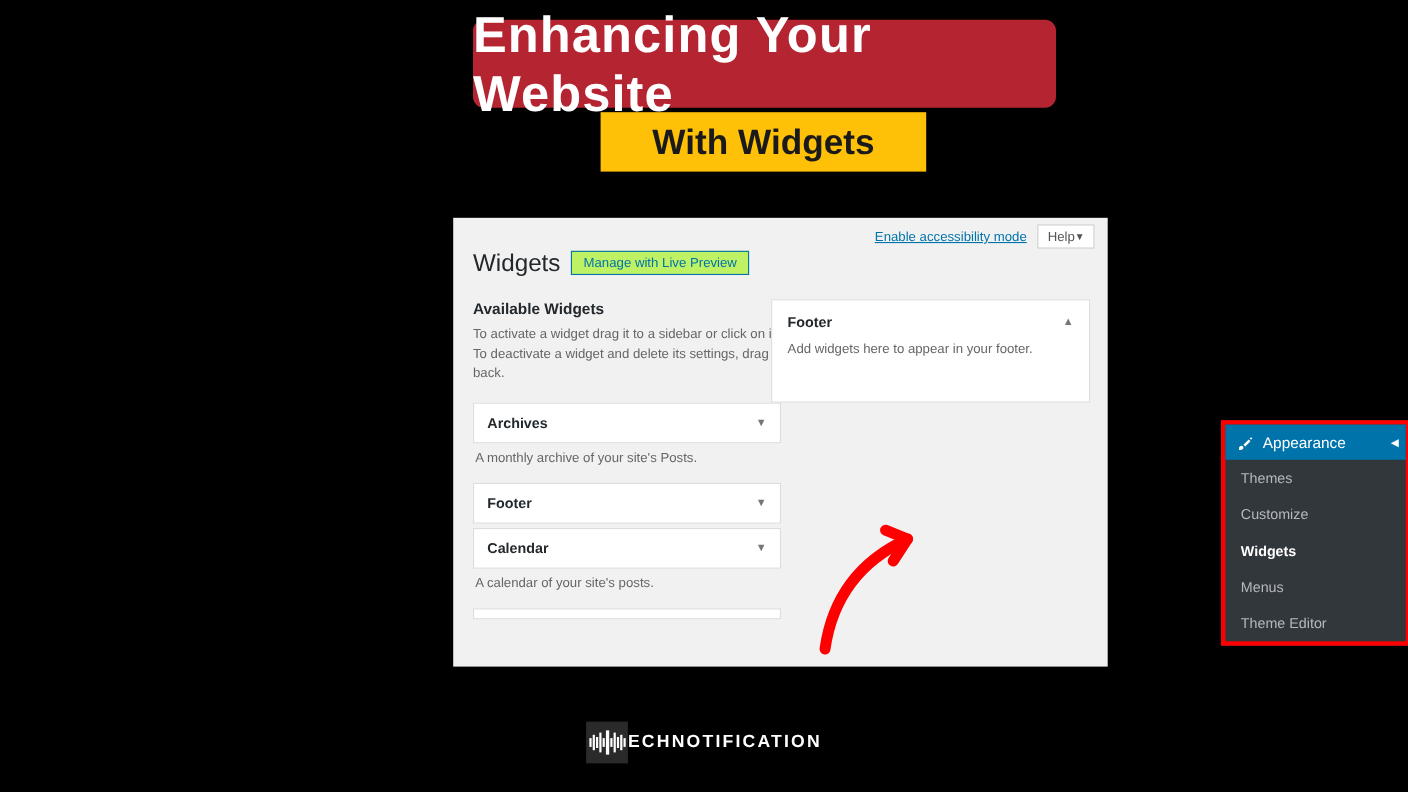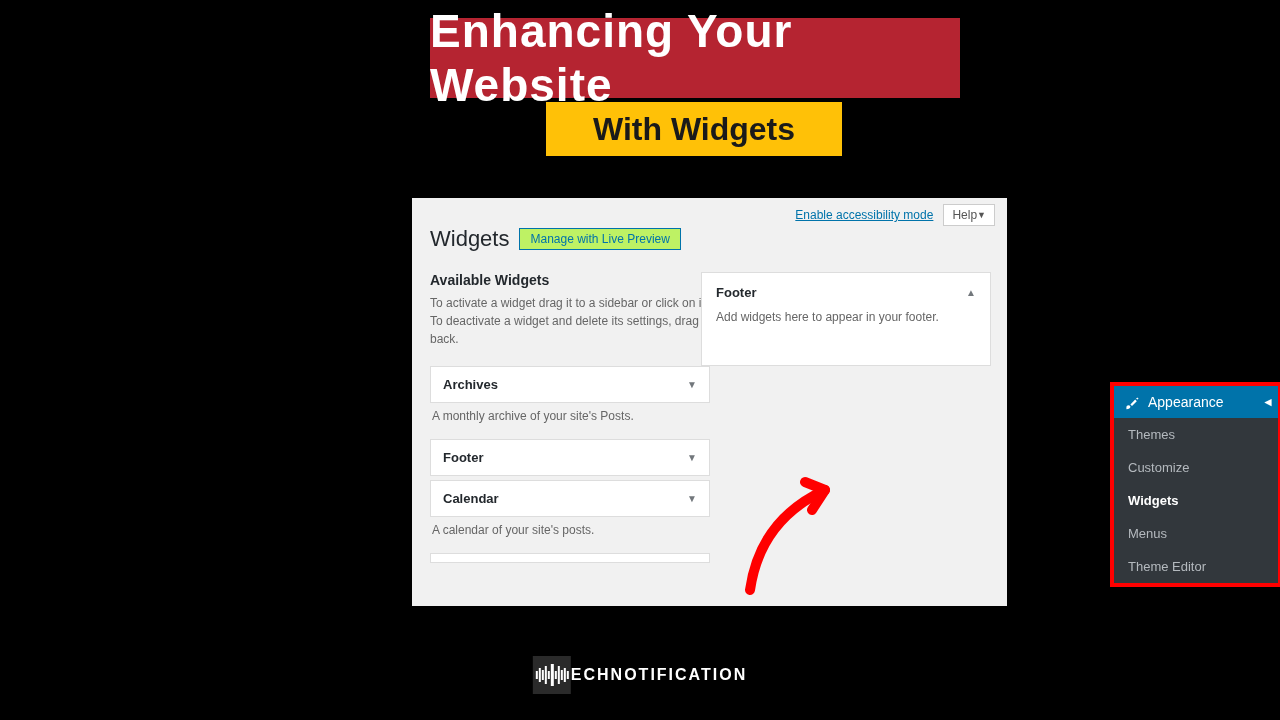--- a/index.html
+++ b/index.html
@@ -1,18 +1,18 @@
 <!DOCTYPE html>
 <html><head>
 <meta charset="utf-8">
 <style>
 * { margin: 0; padding: 0; box-sizing: border-box; }
 body { width: 1280px; height: 720px; background: #000; font-family: Arial, sans-serif; overflow: hidden; position: relative; }
 
-.title-red { position: absolute; top: 18px; left: 430px; width: 530px; height: 80px; background: #b52431; color: #fff; font-family: 'Arial Narrow', Arial, sans-serif; font-weight: bold; font-size: 46px; display: flex; align-items: center; justify-content: center; letter-spacing: 1px; }
+.title-red { position: absolute; top: 18px; left: 430px; width: 530px; height: 80px; background: #b52431; color: #fff; font-family: 'Arial Narrow', Arial, sans-serif; font-weight: bold; font-size: 46px; display: flex; align-items: center; justify-content: center; letter-spacing: 1px; border-radius: 10px; }
 .title-yellow { position: absolute; top: 102px; left: 546px; width: 296px; height: 54px; background: #ffc107; color: #1a1a1a; font-family: 'Arial Narrow', Arial, sans-serif; font-weight: bold; font-size: 32px; display: flex; align-items: center; justify-content: center; }
 
 .wp-panel { position: absolute; top: 198px; left: 412px; width: 595px; height: 408px; background: #f1f1f1; overflow: hidden; }
 
 .wp-top-links { position: absolute; top: 6px; right: 12px; display: flex; align-items: center; gap: 10px; font-size: 12px; }
 .wp-top-links a { color: #0073aa; text-decoration: underline; }
 .wp-help { background: #fff; border: 1px solid #ccc; padding: 3px 8px; font-size: 12px; color: #555; display: flex; align-items: center; gap: 0; }
 .wp-help .caret { font-size: 9px; }
 
 .wp-title-row { position: absolute; top: 28px; left: 18px; display: flex; align-items: center; gap: 10px; }

